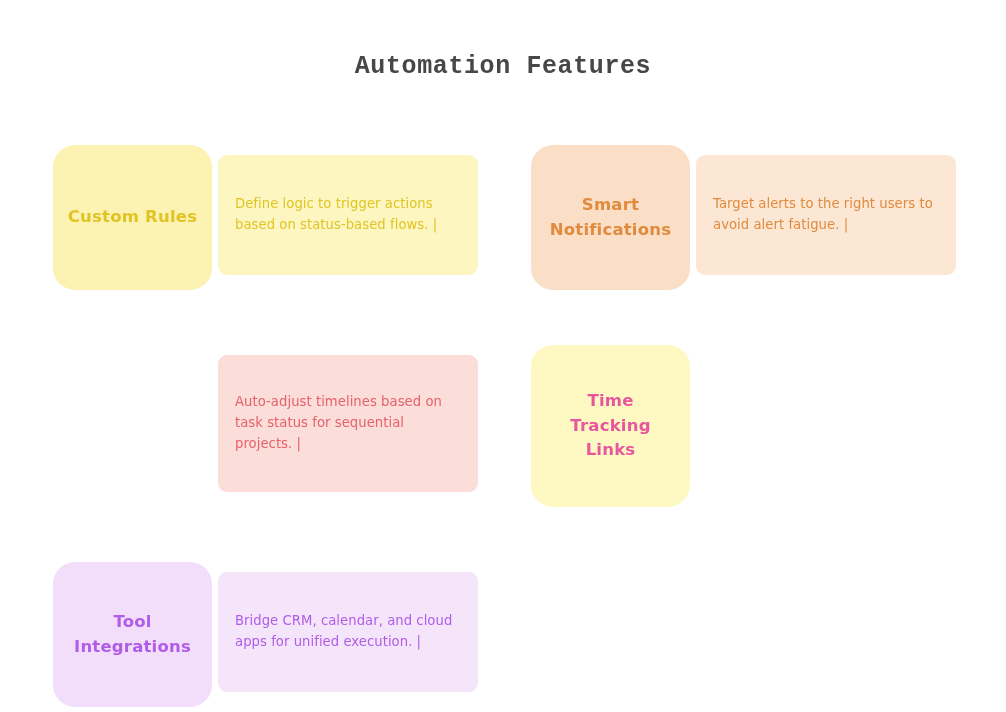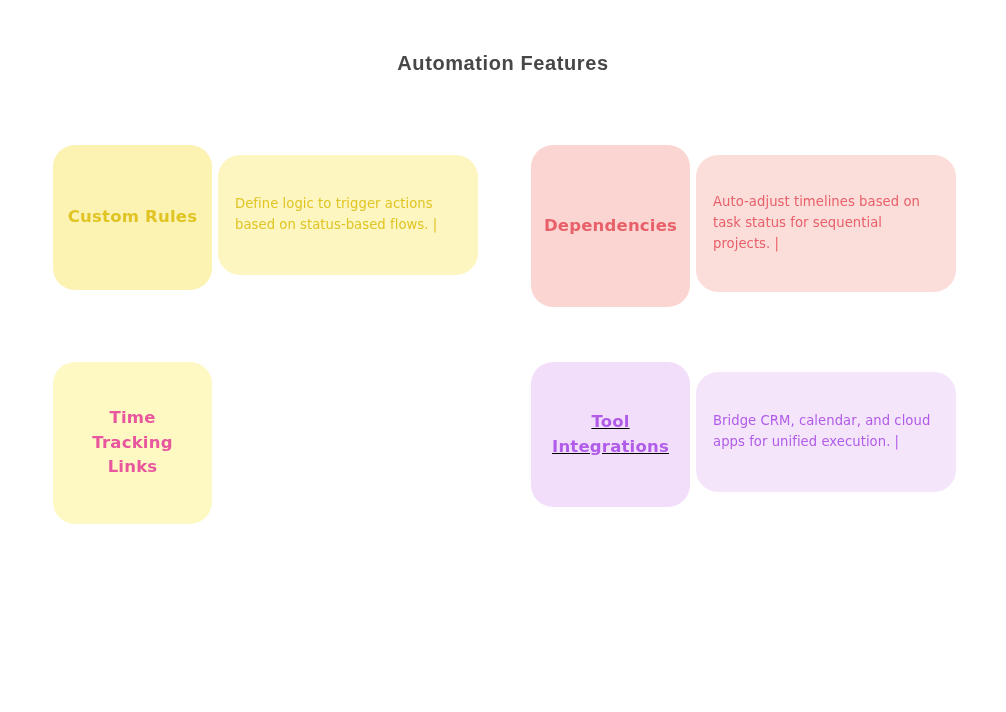--- a/index.html
+++ b/index.html
@@ -14,22 +14,22 @@
     overflow: hidden;
     position: relative;
   }
 
   .page-title {
     position: absolute;
     top: 52px;
     left: 0;
     width: 1006px;
     text-align: center;
-    font-family: Liberation Sans, sans-serif;
-    font-size: 20px;
+    font-family: Liberation Mono, monospace;
+    font-size: 25px;
     font-weight: bold;
     letter-spacing: 0.6px;
     color: #474747;
     white-space: nowrap;
   }
 
   
   .card-grid {
     position: absolute;
     top: 145px;
@@ -71,21 +71,21 @@
     white-space: pre-line;
   }
 
   
   .card-desc-panel {
     position: absolute;
     left: 165px;
     top: 10px;
     right: 0;
     height: 120px;
-    border-radius: 22px;
+    border-radius: 9px;
     display: flex;
     align-items: center;
     box-sizing: border-box;
     padding: 0 16px 0 17px;
   }
 
   .card-desc-text {
     font-family: "DejaVu Sans", sans-serif;
     font-size: 13.2px;
     line-height: 1.58;
@@ -112,40 +112,46 @@
 
   <div class="feature-card">
     <div class="card-label-panel" style="background: rgb(252, 242, 178); align-items: center;">
       <div class="card-label-text" style="color: rgb(224, 196, 36);">Custom Rules</div>
     </div>
     <div class="card-desc-panel" style="background: rgb(253, 246, 192);">
       <div class="card-desc-text" style="color: rgb(224, 196, 36); max-width: 232px;">Define logic to trigger actions based on status-based flows. |</div>
     </div>
   </div>
 
+  <div class="feature-card">
+    <div class="card-label-panel" style="background: rgb(250, 223, 198);">
+      <div class="card-label-text" style="color: rgb(224, 139, 61);">Smart
+Notifications</div>
+    </div>
+    <div class="card-desc-panel" style="background: rgb(252, 231, 213);">
+      <div class="card-desc-text" style="color: rgb(224, 139, 61); max-width: 232px;">Target alerts to the right users to avoid alert fatigue. |</div>
+    </div>
+  </div>
 
   <div class="feature-card tall">
-    <div class="card-label-panel" style="background: rgb(251, 213, 209);">
-      <div class="card-label-text" style="color: rgb(232, 96, 106);">Dependencies</div>
-    </div>
     <div class="card-desc-panel" style="background: rgb(251, 221, 217);">
       <div class="card-desc-text" style="color: rgb(232, 96, 106); max-width: 228px;">Auto-adjust timelines based on task status for sequential projects. |</div>
     </div>
   </div>
 
   <div class="feature-card tall">
     <div class="card-label-panel" style="background: #fef9c3;">
       <div class="card-label-text" style="color: rgb(232, 86, 158);">Time
 Tracking
 Links</div>
     </div>
   </div>
 
   <div class="feature-card">
-    <div class="card-label-panel" style="background: rgb(242, 222, 250); text-decoration: underline;">
+    <div class="card-label-panel" style="background: rgb(242, 222, 250);">
       <div class="card-label-text" style="color: rgb(176, 92, 232);">Tool
 Integrations</div>
     </div>
     <div class="card-desc-panel" style="background: rgb(245, 229, 251);">
       <div class="card-desc-text" style="color: rgb(176, 92, 232); max-width: 232px;">Bridge CRM, calendar, and cloud apps for unified execution. |</div>
     </div>
   </div>
 
 </div>
 

